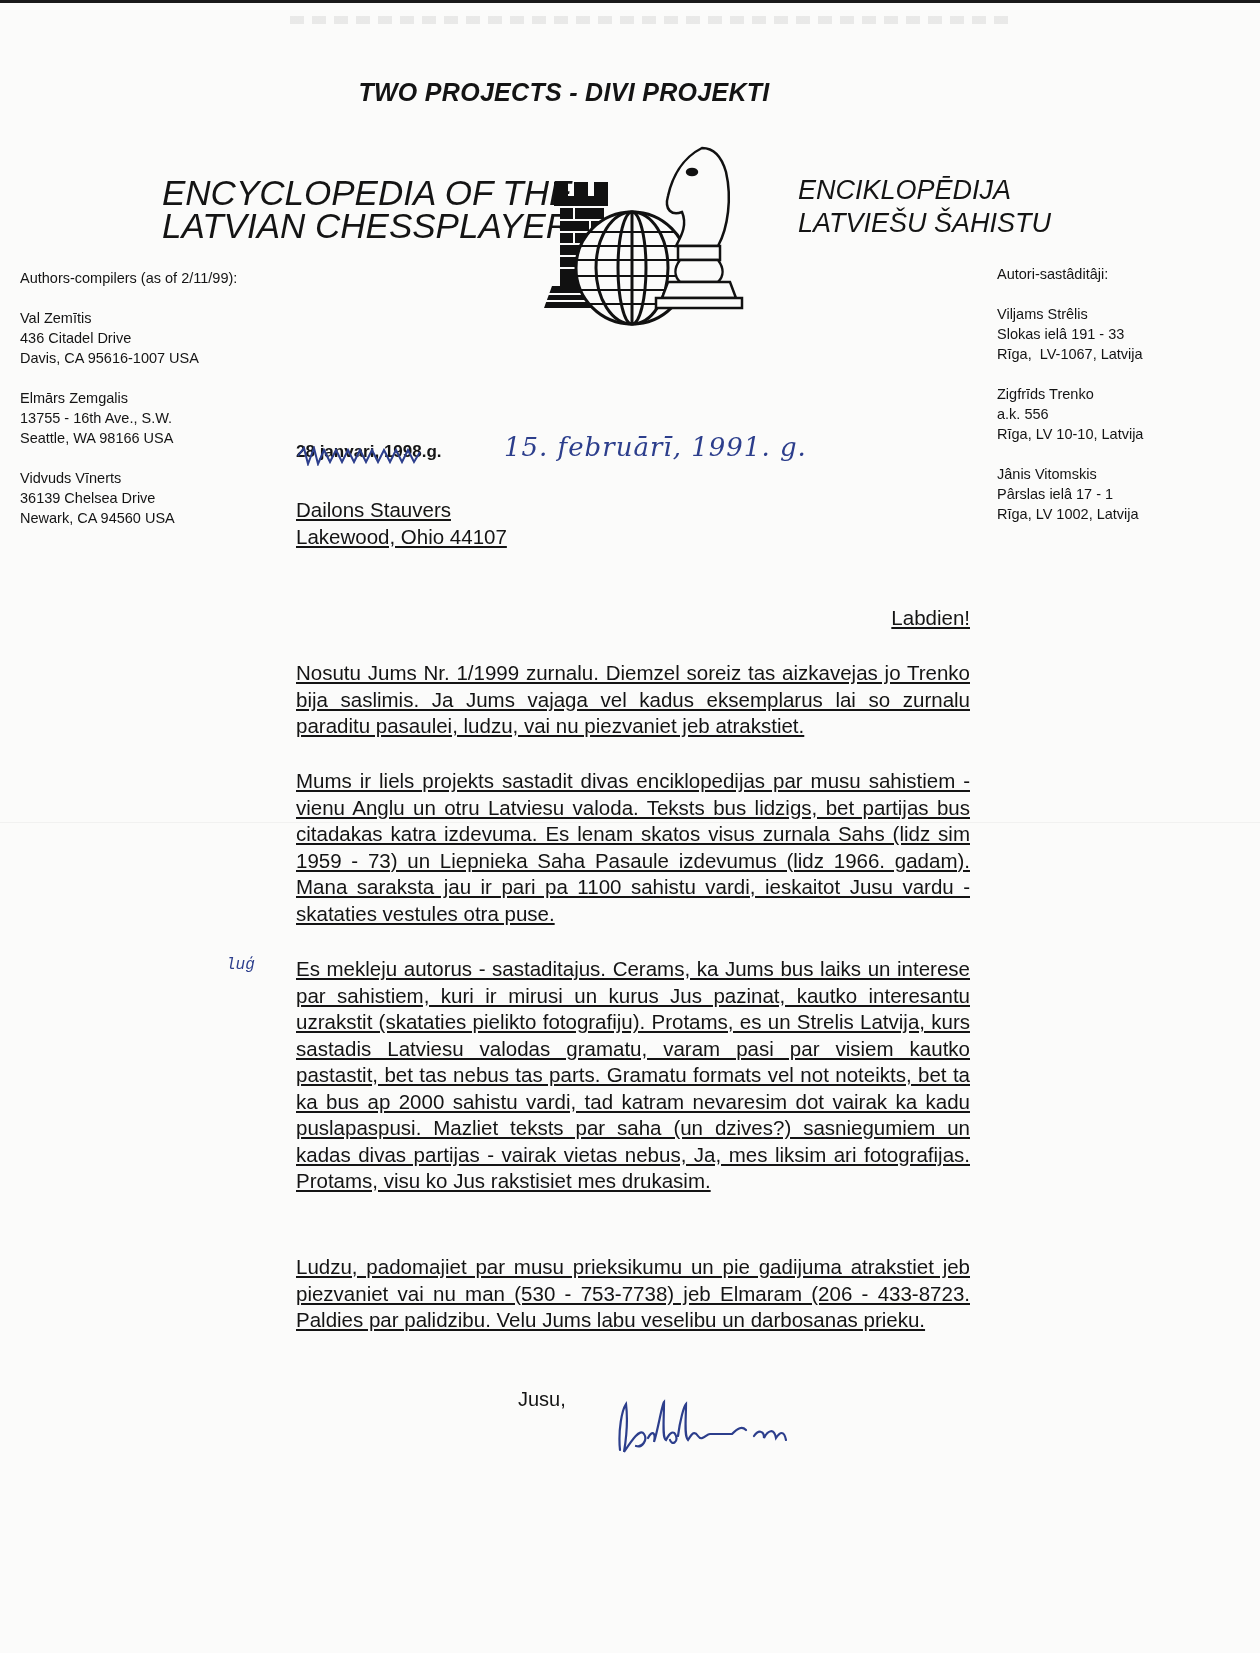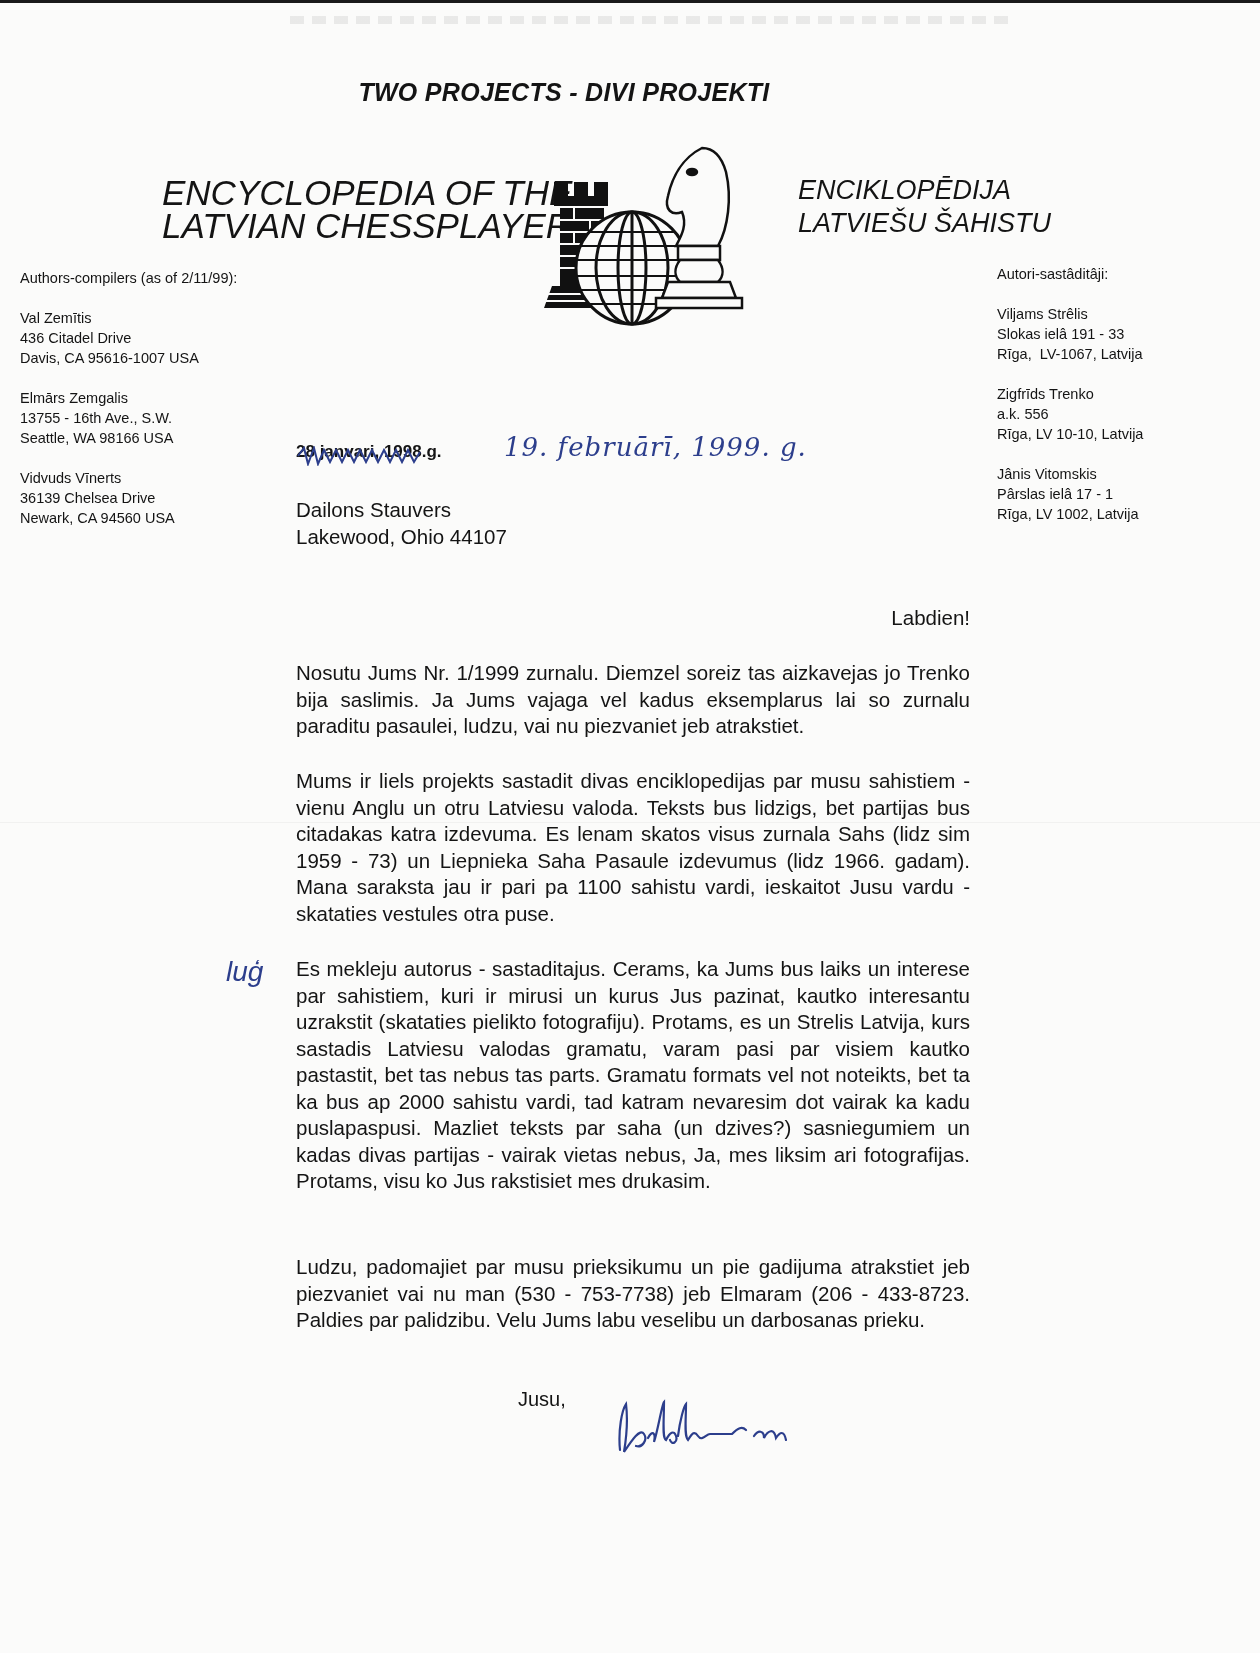--- a/index.html
+++ b/index.html
@@ -20,37 +20,37 @@
   .proj-lv { position: absolute; left: 798px; top: 174px; font-size: 27px; font-style: italic; line-height: 33px; }
   .logo { position: absolute; left: 532px; top: 138px; width: 230px; height: 190px; }
 
   .side { position: absolute; font-size: 14.5px; line-height: 20px; }
   .side .heading { margin-bottom: 20px; }
   .side .block { margin-bottom: 20px; }
   .side .block div { white-space: pre; }
   .left-col { left: 20px; top: 268px; }
   .right-col { left: 997px; top: 264px; }
 
-  .letter { position: absolute; left: 296px; width: 674px; font-size: 20.5px; }
+  .letter { position: absolute; left: 296px; width: 674px; font-size: 20.5px; text-decoration: underline; }
   .date-line { position: absolute; left: 296px; top: 442px; font-size: 17px; font-weight: bold; }
   .date-scribble { position: absolute; left: 296px; top: 446px; width: 128px; height: 20px; }
   .date-hand { position: absolute; left: 504px; top: 432px; font-family: "DejaVu Serif", serif; font-style: italic;
     color: #2c3e8c; font-size: 26px; letter-spacing: 1px; }
   .addr { top: 496px; line-height: 27px; }
   .addr div { white-space: pre; }
   .greeting { top: 606px; text-align: right; }
   .para { line-height: 26.5px; text-align: justify; }
   .p1 { top: 660px; }
   .p2 { top: 768px; }
   .p3 { top: 956px; }
   .p4 { top: 1254px; }
   .closing { position: absolute; left: 518px; top: 1388px; font-size: 20px; }
   .signature { position: absolute; left: 614px; top: 1390px; width: 200px; height: 70px; }
-  .margin-note { position: absolute; left: 226px; top: 956px; font-family: Liberation Sans, sans-serif; font-style: italic;
-    color: #2c3e8c; font-size: 28px; }
+  .margin-note { position: absolute; left: 226px; top: 956px; font-family: Liberation Mono, monospace; font-style: italic;
+    color: #2c3e8c; font-size: 16px; }
 </style>
 </head>
 <body>
 
 <div class="topbar"></div>
 <div class="faint-header"></div>
 <div class="fold"></div>
 
 <div class="main-title">TWO PROJECTS - DIVI PROJEKTI</div>
 
@@ -150,21 +150,21 @@
     <div>Jânis Vitomskis</div>
     <div>Pârslas ielâ 17 - 1</div>
     <div>Rīga, LV 1002, Latvija</div>
   </div>
 </div>
 
 <div class="date-line">28 janvari, 1998.g.</div>
 <svg class="date-scribble" viewBox="0 0 128 20">
   <path d="M2 10 L8 2 L12 18 L18 2 L22 18 L28 4 L34 16 L40 4 L46 16 L52 4 L58 16 L64 4 L70 16 L76 4 L82 16 L88 4 L94 16 L100 4 L106 16 L112 4 L118 16 L124 6" fill="none" stroke="#2c3e8c" stroke-width="2"></path>
 </svg>
-<div class="date-hand">19. februārī, 1999. g.</div>
+<div class="date-hand">15. februārī, 1991. g.</div>
 
 <div class="letter addr">
   <div>Dailons Stauvers</div>
   <div>Lakewood, Ohio 44107</div>
 </div>
 
 <div class="letter greeting">Labdien!</div>
 
 <div class="letter para p1">Nosutu Jums Nr. 1/1999 zurnalu.  Diemzel soreiz tas aizkavejas jo Trenko bija saslimis.  Ja Jums vajaga vel kadus eksemplarus lai so zurnalu paraditu pasaulei, ludzu, vai nu piezvaniet jeb atrakstiet.</div>
 <div class="letter para p2">Mums ir liels projekts sastadit divas enciklopedijas par musu sahistiem - vienu Anglu un otru Latviesu valoda.  Teksts bus lidzigs, bet partijas bus citadakas katra izdevuma.  Es lenam skatos visus zurnala Sahs (lidz sim 1959 - 73) un Liepnieka Saha Pasaule izdevumus (lidz 1966. gadam).  Mana saraksta jau ir pari pa 1100 sahistu vardi, ieskaitot Jusu vardu - skataties vestules otra puse.</div>

